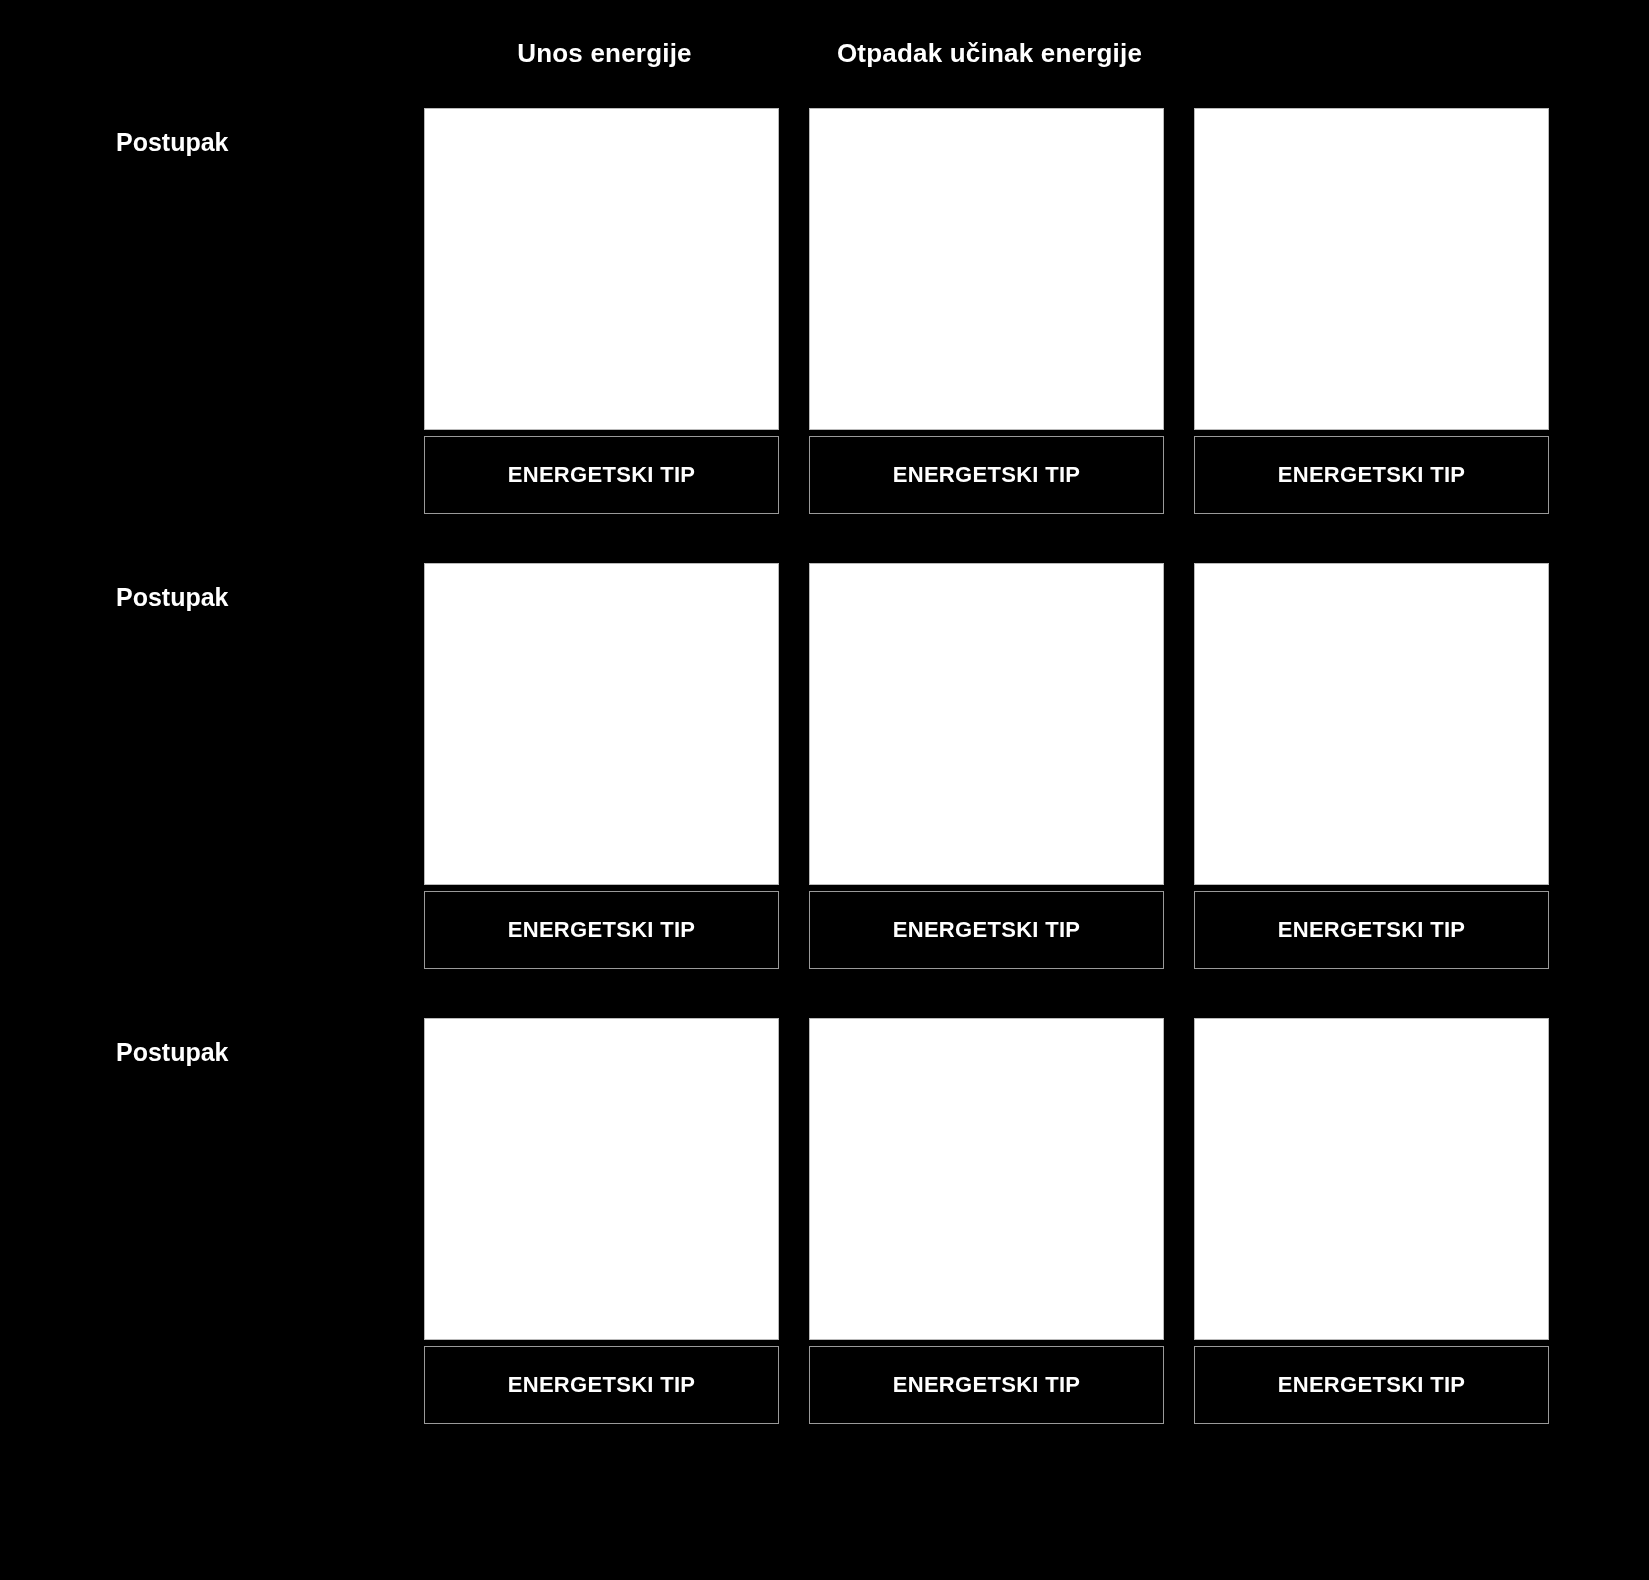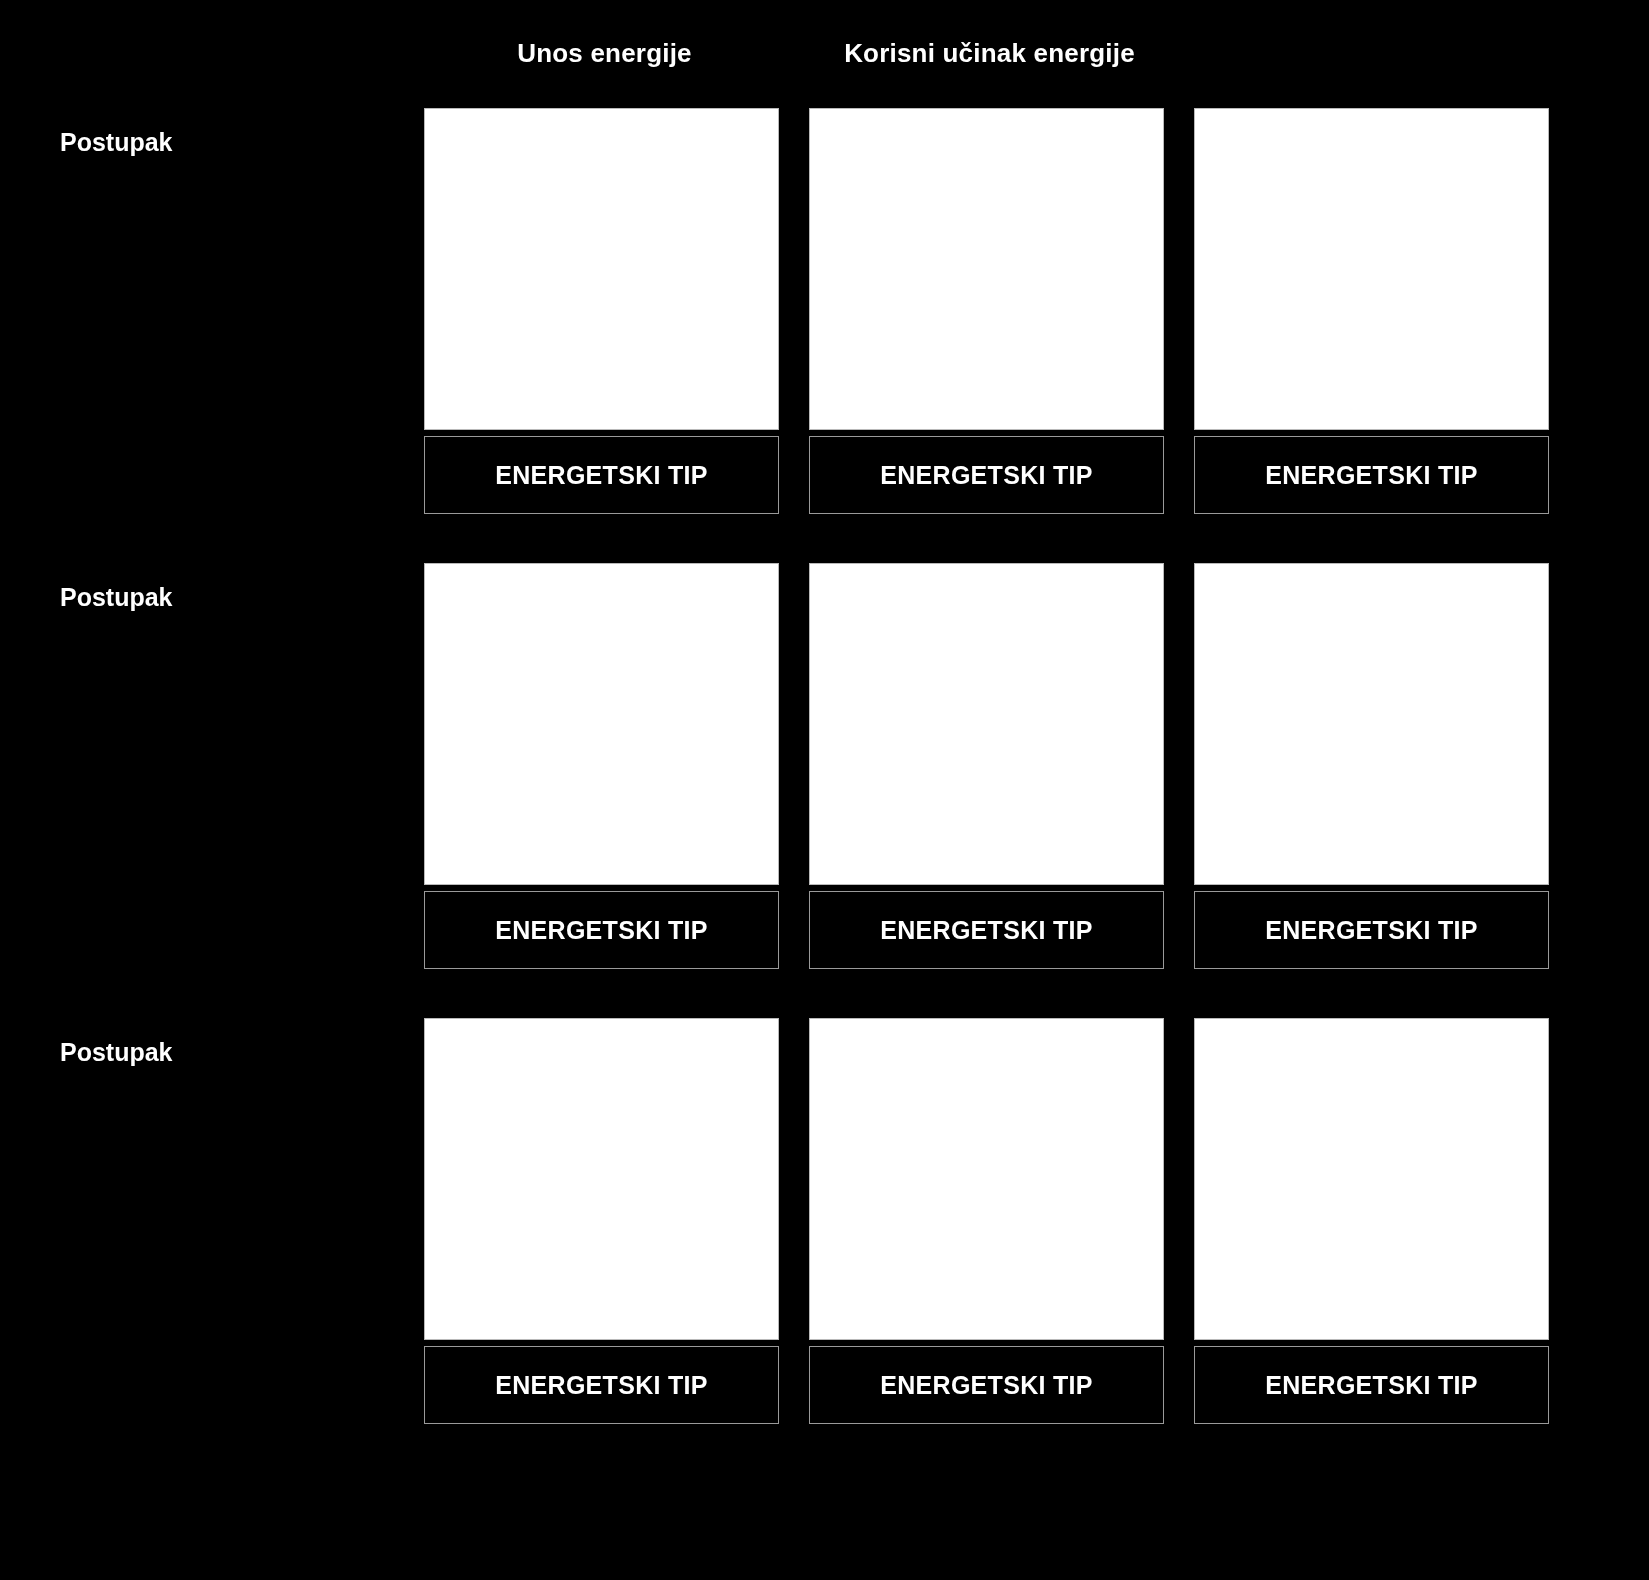--- a/index.html
+++ b/index.html
@@ -53,21 +53,21 @@
     display: flex;
   }
   .row-1 { top: 108px; }
   .row-2 { top: 563px; }
   .row-3 { top: 1018px; }
 
   .row-label {
     flex: 0 0 412px;
     width: 412px;
     box-sizing: border-box;
-    padding-left: 60px;
+    padding-left: 116px;
     padding-top: 20px;
     font-size: 25px;
     font-weight: bold;
     color: #ffffff;
   }
   .cells {
     flex: 1 1 auto;
     display: flex;
   }
   .cell {
@@ -86,36 +86,36 @@
   .cell-caption {
     width: 355px;
     height: 78px;
     margin-top: 6px;
     background: #000000;
     border: 1px solid #9a9a9a;
     box-sizing: border-box;
     display: flex;
     align-items: center;
     justify-content: center;
-    font-size: 25px;
+    font-size: 22px;
     font-weight: bold;
     letter-spacing: 0.3px;
     color: #ffffff;
     text-align: center;
   }
 </style>
 </head>
 <body>
 
 <div class="grid-wrap">
 
   <div class="col-headers">
     <div class="row-label-col"></div>
     <div class="col-head">Unos energije</div>
-    <div class="col-head">Korisni učinak energije</div>
+    <div class="col-head">Otpadak učinak energije</div>
   </div>
 
   <div class="row row-1">
     <div class="row-label">Postupak</div>
     <div class="cells">
       <div class="cell">
         <div class="cell-canvas"></div>
         <div class="cell-caption">ENERGETSKI TIP</div>
       </div>
       <div class="cell">

